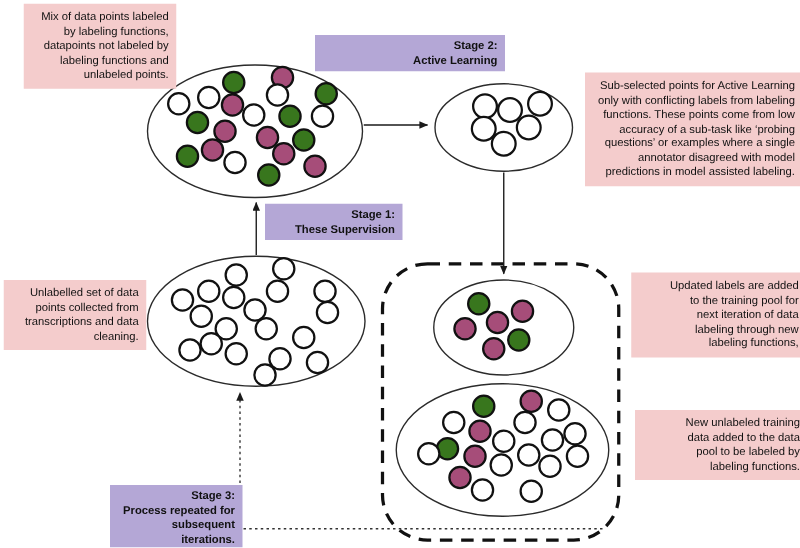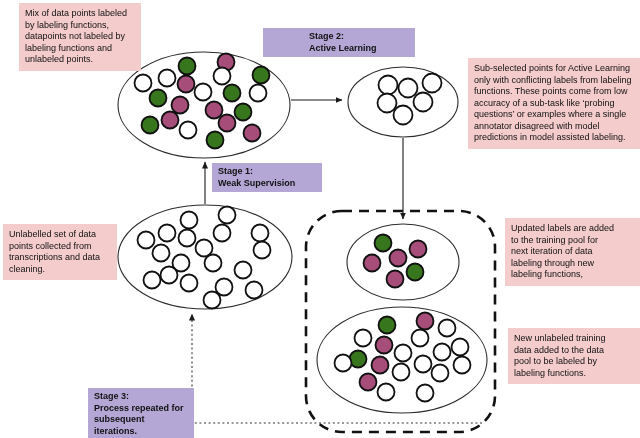--- a/index.html
+++ b/index.html
@@ -4,30 +4,30 @@
 <style>
   html,body{margin:0;padding:0;background:#ffffff;}
   #stage{
     position:relative;width:640px;height:438px;background:#ffffff;overflow:hidden;
     font-family:"Liberation Sans",sans-serif;
   }
   #diagram-svg{position:absolute;left:0;top:0;z-index:1;}
   .note{
     position:absolute;z-index:2;
     font-size:9px;line-height:11.5px;color:#111;
-    padding:5px 6px;white-space:pre-line;
+    padding:5px 6px;white-space:pre-line;text-align:right;
   }
   .pink{background:#f4cccc;}
   .purple{background:#b4a7d6;font-weight:bold;padding:3px 6px;}
   #note-mix{left:19px;top:3px;width:110px;}
   #note-subselected{left:468px;top:58px;width:162px;}
   #note-unlabelled{left:3px;top:224px;width:102px;}
   #note-updated{left:505px;top:218px;width:128px;}
   #note-new{left:508px;top:328px;width:126px;}
-  #stage2-box{left:263px;top:28px;width:100px;padding-left:46px;}
+  #stage2-box{left:252px;top:28px;width:100px;padding-left:46px;}
   #stage1-box{left:212px;top:163px;width:98px;}
   #stage3-box{left:88px;top:388px;width:94px;}
 </style>
 </head>
 <body>
 
 <div id="stage">
 
   <svg id="diagram-svg" width="640" height="438" viewBox="0 0 640 438">
     <defs>
@@ -142,21 +142,21 @@
 
   <div id="note-subselected" class="note pink">Sub-selected points for Active Learning
 only with conflicting labels from labeling
 functions. These points come from low
 accuracy of a sub-task like ‘probing
 questions’ or examples where a single
 annotator disagreed with model
 predictions in model assisted labeling.</div>
 
   <div id="stage1-box" class="note purple">Stage 1:
-Weak Supervision</div>
+These Supervision</div>
 
   <div id="note-unlabelled" class="note pink">Unlabelled set of data
 points collected from
 transcriptions and data
 cleaning.</div>
 
   <div id="note-updated" class="note pink">Updated labels are added
 to the training pool for
 next iteration of data
 labeling through new

